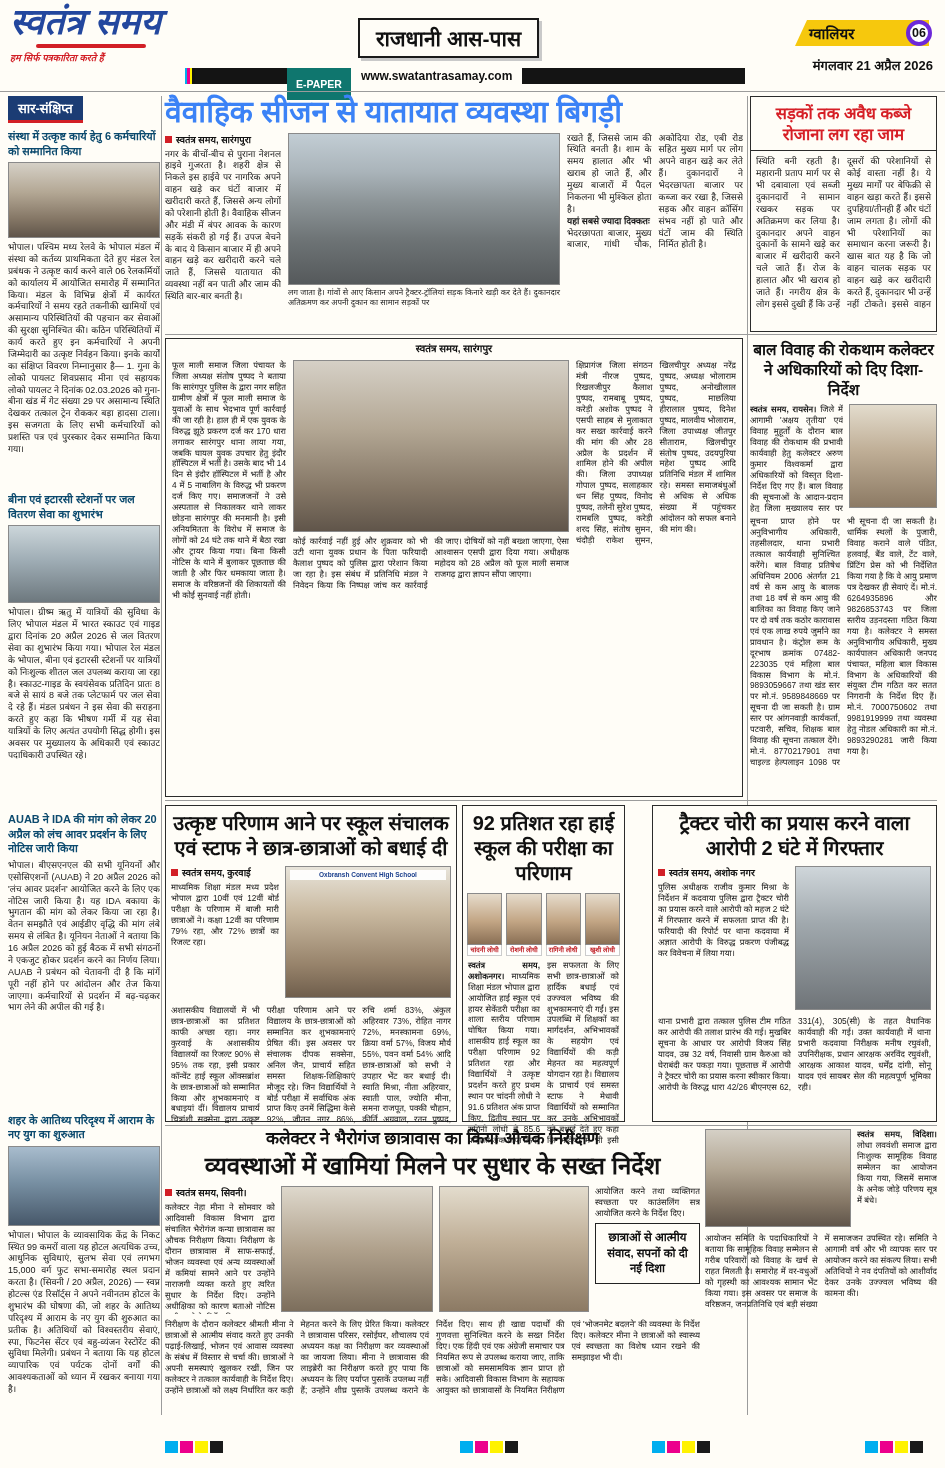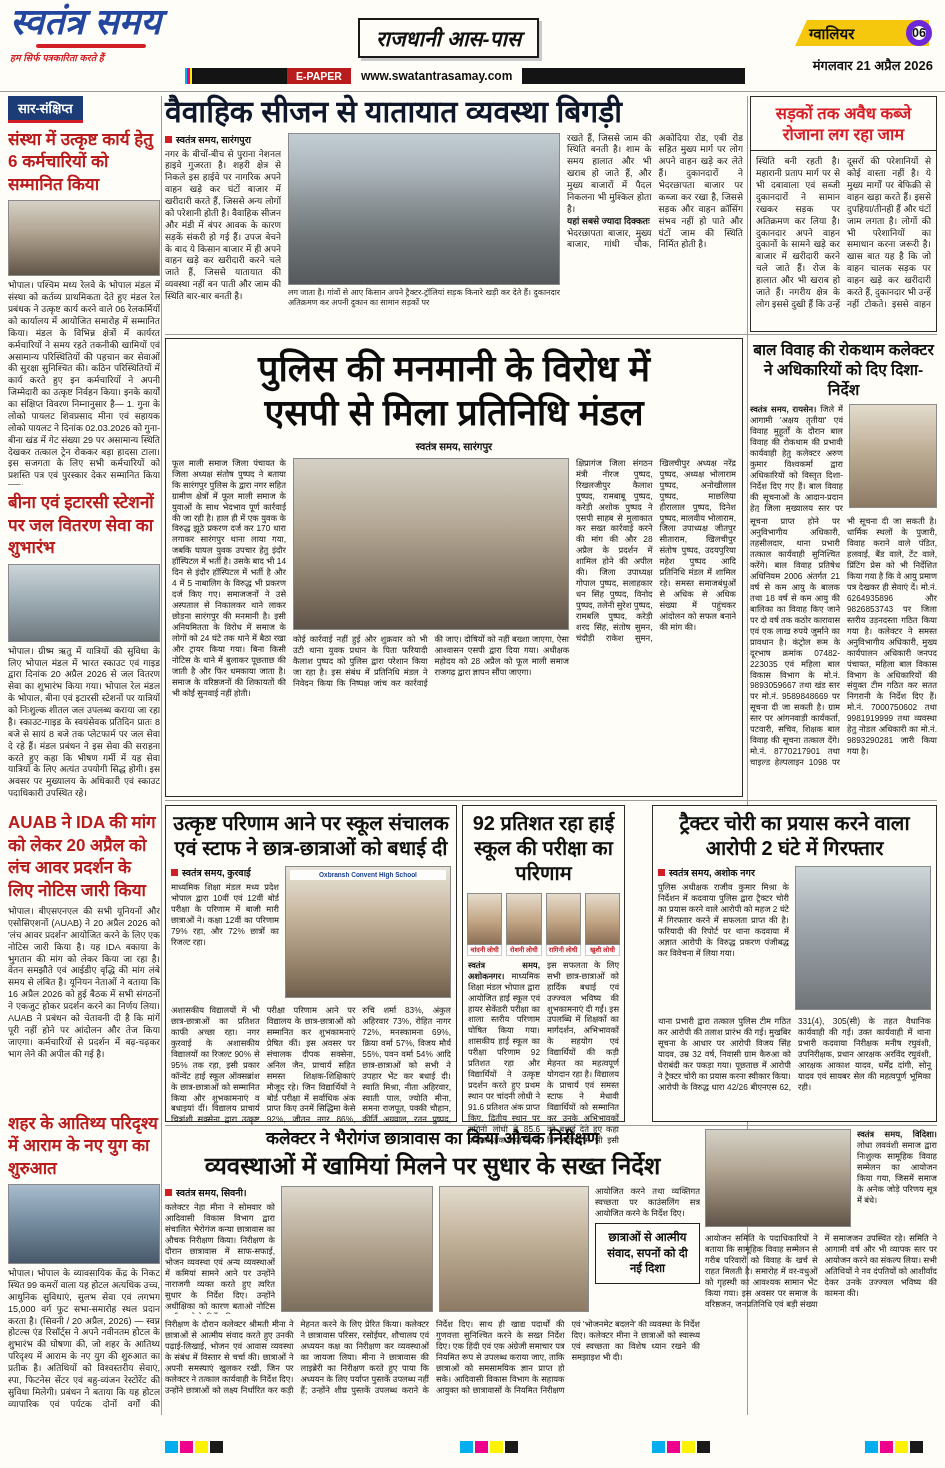--- a/index.html
+++ b/index.html
@@ -29,36 +29,36 @@
   .byline{font-weight:700;font-size:9.5px;margin-bottom:3px;display:flex;align-items:center;gap:4px;}
   .bl-mark{display:inline-block;width:7px;height:7px;background:#d21f26;flex:0 0 auto;}
   .bl-inline{font-weight:700;}
   .byline-c{font-weight:700;font-size:10px;text-align:center;margin:2px 0 5px 0;}
   
   .logo-title{font-size:36px;line-height:1.02;color:#23479e;font-weight:800;font-style:italic;width:165px;}
   .logo-swoosh{height:4px;background:#d21f26;width:110px;margin:3px 0 3px 26px;border-radius:2px;}
   .logo-tag{font-size:9.5px;color:#d21f26;font-style:italic;font-weight:700;}
   .section-box{padding:4px 16px;border:2.5px solid #1a1a1a;font-size:21px;font-weight:800;box-shadow:3px 3px 0 #c9c9c9;background:#fffdf7;}
   .city-chip{height:26px;background:#f6c80d;display:flex;align-items:center;padding:0 34px 0 14px;font-weight:800;font-size:15px;clip-path:polygon(12px 0,100% 0,100% 100%,0 100%);}
-  .page-circle{width:26px;height:26px;border-radius:50%;background:#fff;border:6px solid #6d28d9;display:flex;align-items:center;justify-content:center;font-weight:800;font-size:12.5px;}
+  .page-circle{width:26px;height:26px;border-radius:50%;background:#fff;border:4px solid #6d28d9;display:flex;align-items:center;justify-content:center;font-weight:800;font-size:12.5px;}
   .date-line{font-weight:700;font-size:13px;text-align:right;width:140px;}
   .epaper-bar{display:flex;align-items:stretch;height:16px;width:560px;}
   .color-mark{width:10px;background:linear-gradient(90deg,#00aeef 0 25%,#ec008c 25% 50%,#fff200 50% 75%,#111 75% 100%);}
   .ep-black{background:#141414;}
   .b1{width:92px;} .b2{flex:1;}
-  .ep-green{background:#b91c1c;color:#fff;font-weight:800;font-size:10.5px;display:flex;align-items:center;padding:8px 9px;}
+  .ep-green{background:#0f766e;color:#fff;font-weight:800;font-size:10.5px;display:flex;align-items:center;padding:16px 9px;}
   .ep-site{display:flex;align-items:center;padding:0 10px;font-weight:800;font-size:12px;color:#101010;}
   
   .sidebar{left:8px;top:96px;width:152px;height:1319px;display:flex;flex-direction:column;}
   .sb-head{background:#1b3c74;color:#fff;font-weight:800;font-size:13px;padding:3px 10px;border-bottom:3px solid #d21f26;width:fit-content;margin-bottom:6px;}
   .sb-item{display:flex;flex-direction:column;gap:4px;overflow:hidden;margin-bottom:7px;}
-  .sb-h{font-size:17px;font-weight:800;line-height:1.32;color:#b91c1c;}
+  .sb-h{font-size:11px;font-weight:800;line-height:1.32;color:#0c4a6e;}
   .sb-item .bt{flex:1;overflow:hidden;}
   
-  .h-traffic{font-size:30px;font-weight:800;line-height:1.05;color:#0f172a;}
+  .h-traffic{font-size:30px;font-weight:800;line-height:1.05;color:#3b82f6;}
   .h-encroach{color:#d61f26;font-size:16.5px;font-weight:800;text-align:center;line-height:1.25;padding:6px 4px;border-bottom:1.5px solid #2b2b2b;}
   .h-police{font-size:36px;font-weight:800;text-align:center;line-height:1.22;padding:8px 6px 2px 6px;color:#0c0c0c;}
   .h-child{font-size:15.5px;font-weight:800;text-align:center;line-height:1.3;padding:2px 0 4px 0;}
   .h-med{font-size:20px;font-weight:800;text-align:center;line-height:1.25;padding:5px 3px;}
   .h-kicker{font-size:17px;font-weight:800;text-align:center;line-height:1.2;}
   .h-big2{font-size:24px;font-weight:800;text-align:center;line-height:1.2;margin:3px 0 5px 0;}
   .tr-grid{display:grid;grid-template-columns:116px 272px 1fr;gap:7px;margin-top:5px;}
   .pol-grid{display:grid;grid-template-columns:114px 276px 1fr;gap:7px;padding:0 6px;}
   .grid2{display:grid;gap:6px;}
   .subbox{border:1.5px solid #222;padding:6px 4px;font-weight:800;font-size:11.5px;text-align:center;line-height:1.35;margin-top:4px;}
@@ -77,21 +77,21 @@
 <body>
 
 <div class="page">
 
   <header class="abs" style="left:0;top:0;width:945px;height:92px;">
     <div class="abs" style="left:10px;top:4px;width:172px;">
       <div class="logo-title">स्वतंत्र समय</div>
       <div class="logo-swoosh"></div>
       <div class="logo-tag">हम सिर्फ पत्रकारिता करते हैं</div>
     </div>
-    <div class="abs section-box" style="left:358px;top:18px;font-style:italic;">राजधानी आस-पास</div>
+    <div class="abs section-box" style="left:358px;top:18px;">राजधानी आस-पास</div>
     <div class="abs city-chip" style="left:795px;top:20px;width:134px;">
       <span>ग्वालियर</span>
     </div>
     <div class="abs page-circle" style="left:906px;top:20px;">06</div>
     <div class="abs date-line" style="left:793px;top:56px;">मंगलवार 21 अप्रैल 2026</div>
     <div class="abs epaper-bar" style="left:185px;top:68px;">
       <span class="color-mark"></span>
       <span class="ep-black b1"></span>
       <span class="ep-green">E-PAPER</span>
       <span class="ep-site">www.swatantrasamay.com</span>
@@ -153,24 +153,20 @@
   </section>
 
   <section class="abs box" style="left:750px;top:96px;width:187px;height:236px;">
     <h2 class="h-encroach">सड़कों तक अवैध कब्जे रोजाना लग रहा जाम</h2>
     <div class="c2 bt ovh" style="height:174px;padding:5px 5px;">स्थिति बनी रहती है। महारानी प्रताप मार्ग पर से भी दबावाला एवं सब्जी दुकानदारों ने सामान रखकर सड़क पर अतिक्रमण कर लिया है। दुकानदार अपने वाहन दुकानों के सामने खड़े कर बाजार में खरीदारी करने चले जाते हैं। रोज के हालात और भी खराब हो जाते हैं। नगरीय क्षेत्र के लोग इससे दुखी हैं कि उन्हें दूसरों की परेशानियों से कोई वास्ता नहीं है। ये मुख्य मार्गों पर बेफिक्री से वाहन खड़ा करते हैं। इससे दुपहिया/तीनही हैं और घंटों जाम लगता है। लोगों की भी परेशानियों का समाधान करना जरूरी है। खास बात यह है कि जो वाहन चालक सड़क पर वाहन खड़े कर खरीदारी करते हैं, दुकानदार भी उन्हें नहीं टोकते। इससे वाहन चालकों की सड़क पर वाहन खड़ा करने की आदत बन गई है। नागरिकों का कहना है कि प्रशासन को नियमित चालानी कार्रवाई करनी चाहिए — रोज-टोके, तो लोगों में सुधार होगा। पुलिस को भी सुबह-शाम नियमित रूप से चालानी कार्रवाई करते हुए व्यवस्था बनानी चाहिए ताकि लोगों में भय बने। ऐसा नहीं होने से नगर की यातायात व्यवस्था ध्वस्त है।</div>
   </section>
 
   <div class="abs hline" style="left:165px;top:334px;width:772px;"></div>
 
   <section class="abs box" style="left:165px;top:338px;width:578px;height:459px;">
-    <h1 class="h-police">
-      <span>पुलिस की मनमानी के विरोध में</span><br>
-      <span>एसपी से मिला प्रतिनिधि मंडल</span>
-    </h1>
     <div class="byline-c">स्वतंत्र समय, सारंगपुर</div>
     <div class="pol-grid">
       <div class="ovh" style="height:328px;">
         <p class="bt sm">फूल माली समाज जिला पंचायत के जिला अध्यक्ष संतोष पुष्पद ने बताया कि सारंगपुर पुलिस के द्वारा नगर सहित ग्रामीण क्षेत्रों में फूल माली समाज के युवाओं के साथ भेदभाव पूर्ण कार्रवाई की जा रही है। हाल ही में एक युवक के विरुद्ध झूठे प्रकरण दर्ज कर 170 धारा लगाकर सारंगपुर थाना लाया गया, जबकि घायल युवक उपचार हेतु इंदौर हॉस्पिटल में भर्ती है। उसके बाद भी 14 दिन से इंदौर हॉस्पिटल में भर्ती है और 4 में 5 नाबालिग के विरुद्ध भी प्रकरण दर्ज किए गए। समाजजनों ने उसे अस्पताल से निकालकर थाने लाकर छोड़ना सारंगपुर की मनमानी है। इसी अनियमितता के विरोध में समाज के लोगों को 24 घंटे तक थाने में बैठा रखा और ट्रायर किया गया। बिना किसी नोटिस के थाने में बुलाकर पूछताछ की जाती है और फिर धमकाया जाता है। समाज के वरिष्ठजनों की शिकायतों की भी कोई सुनवाई नहीं होती।</p>
       </div>
       <div>
         <div class="photo ph-crowd" style="height:172px;"></div>
         <div class="c2 ovh" style="height:150px;margin-top:4px;">
           <p class="bt sm">कोई कार्रवाई नहीं हुई और शुक्रवार को भी उटी थाना युवक प्रधान के पिता फरियादी कैलाश पुष्पद को पुलिस द्वारा परेशान किया जा रहा है। इस संबंध में प्रतिनिधि मंडल ने निवेदन किया कि निष्पक्ष जांच कर कार्रवाई की जाए। दोषियों को नहीं बख्शा जाएगा, ऐसा आश्वासन एसपी द्वारा दिया गया। अधीक्षक महोदय को 28 अप्रैल को फूल माली समाज राजगढ़ द्वारा ज्ञापन सौंपा जाएगा।</p>
         </div>

